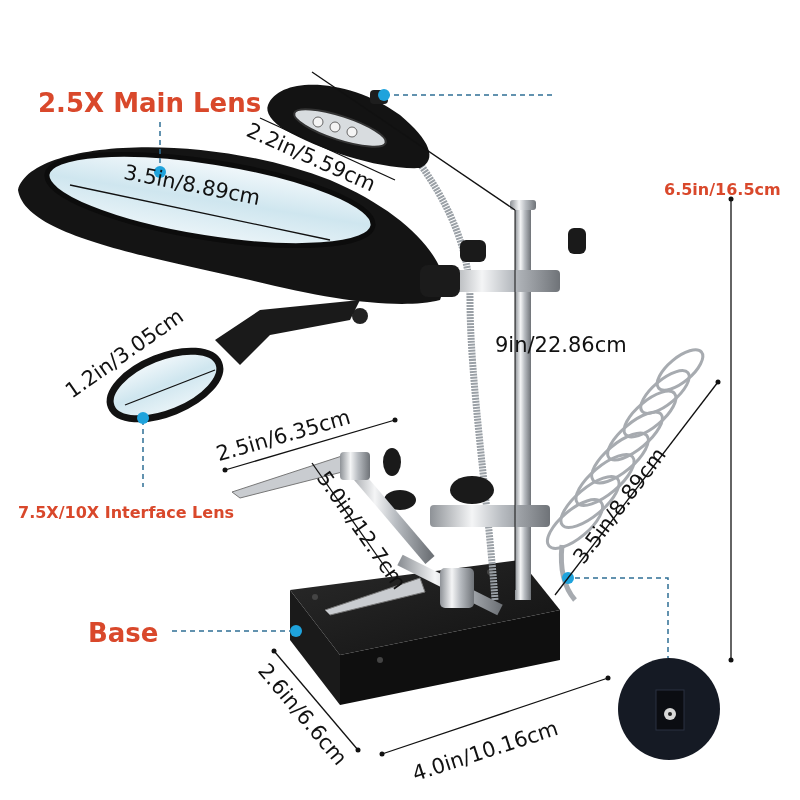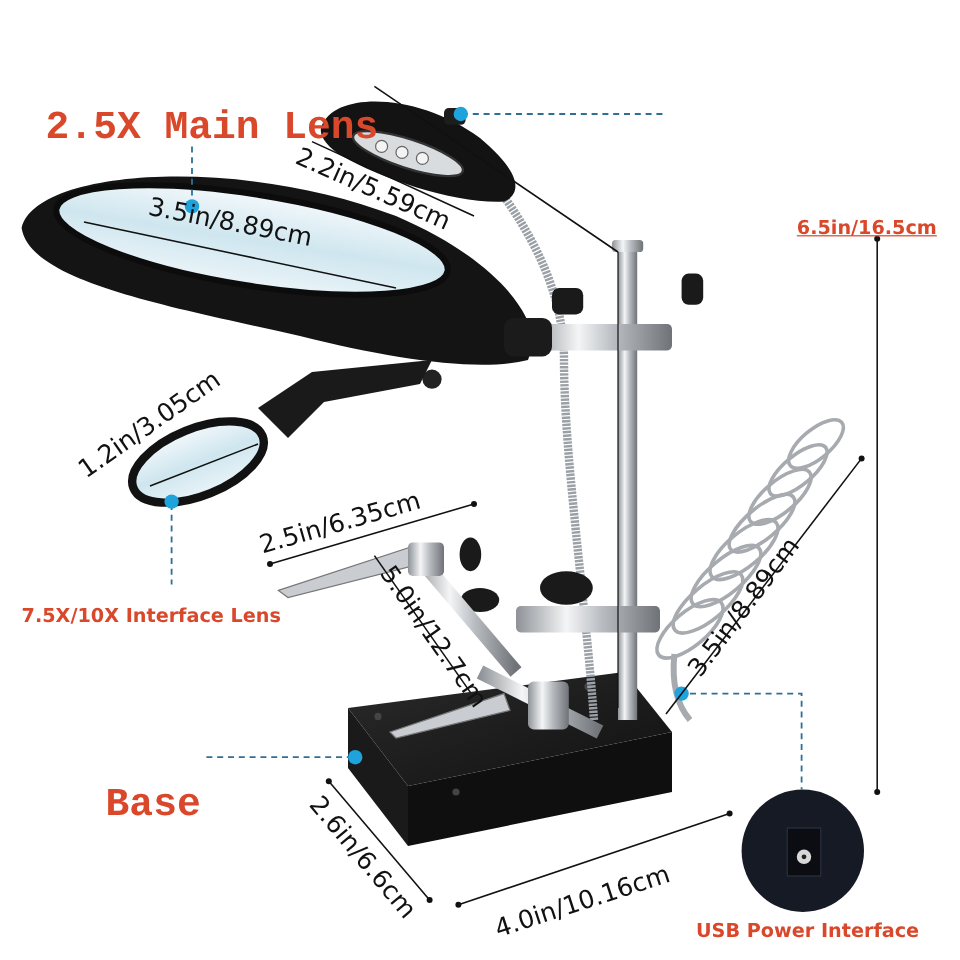--- a/index.html
+++ b/index.html
@@ -1,19 +1,19 @@
 <!DOCTYPE html>
 <html><head>
   <meta charset="utf-8">
   <style>
     html, body { margin: 0; padding: 0; background: #ffffff; }
     body { width: 800px; height: 800px; position: relative; overflow: hidden; font-family: "DejaVu Sans", sans-serif; }
     #stage { position: absolute; left: 0; top: 0; width: 800px; height: 800px; }
     .callout { position: absolute; font-family: "DejaVu Sans", sans-serif; font-weight: bold; color: #d9482b; white-space: nowrap; line-height: 1; }
-    .callout.big { font-size: 33px; font-family: Liberation Mono, monospace; }
+    .callout.big { font-size: 26px; }
     .callout.small { font-size: 16px; }
     .dim { position: absolute; font-family: "DejaVu Sans", sans-serif; color: #111; font-size: 21px; white-space: nowrap; transform-origin: 0 0; line-height: 1; }
   </style>
 </head>
 <body>
 
 <div id="stage">
 
   <svg width="800" height="800" viewBox="0 0 800 800" style="position:absolute;left:0;top:0;">
     <defs>
@@ -148,25 +148,25 @@
       <circle cx="382" cy="754" r="2.5"></circle>
         <circle cx="608" cy="678" r="2.5"></circle>
       <circle cx="718" cy="382" r="2.5"></circle>
         <circle cx="225" cy="470" r="2.5"></circle>
         <circle cx="395" cy="420" r="2.5"></circle>
     </g>
   </svg>
 
   <div class="callout big" style="left:38px;top:90px;">2.5X Main Lens</div>
   <div class="callout small" style="left:18px;top:505px;">7.5X/10X Interface Lens</div>
-  <div class="callout big" style="left:88px;top:654px;">Base</div>
-  <div class="callout small" style="left:580px;top:768px;">USB Power Interface</div>
-  <div class="callout small" style="left:664px;top:182px;font-weight:bold;text-decoration:underline;">6.5in/16.5cm</div>
+  <div class="callout big" style="left:88px;top:620px;">Base</div>
+  <div class="callout small" style="left:664px;top:182px;font-weight:bold;">6.5in/16.5cm</div>
 
   <div class="dim" style="left:252px;top:120px;transform:rotate(24deg);">2.2in/5.59cm</div>
   <div class="dim" style="left:126px;top:162px;transform:rotate(11deg);">3.5in/8.89cm</div>
   <div class="dim" style="left:62px;top:385px;transform:rotate(-35deg);">1.2in/3.05cm</div>
+  <div class="dim" style="left:495px;top:335px;">9in/22.86cm</div>
   <div class="dim" style="left:214px;top:445px;transform:rotate(-16deg);">2.5in/6.35cm</div>
   <div class="dim" style="left:330px;top:468px;transform:rotate(55deg);">5.0in/12.7cm</div>
   <div class="dim" style="left:570px;top:555px;transform:rotate(-53deg);">3.5in/8.89cm</div>
   <div class="dim" style="left:270px;top:660px;transform:rotate(50deg);">2.6in/6.6cm</div>
   <div class="dim" style="left:410px;top:765px;transform:rotate(-18deg);">4.0in/10.16cm</div>
 </div>
 
 </body></html>

